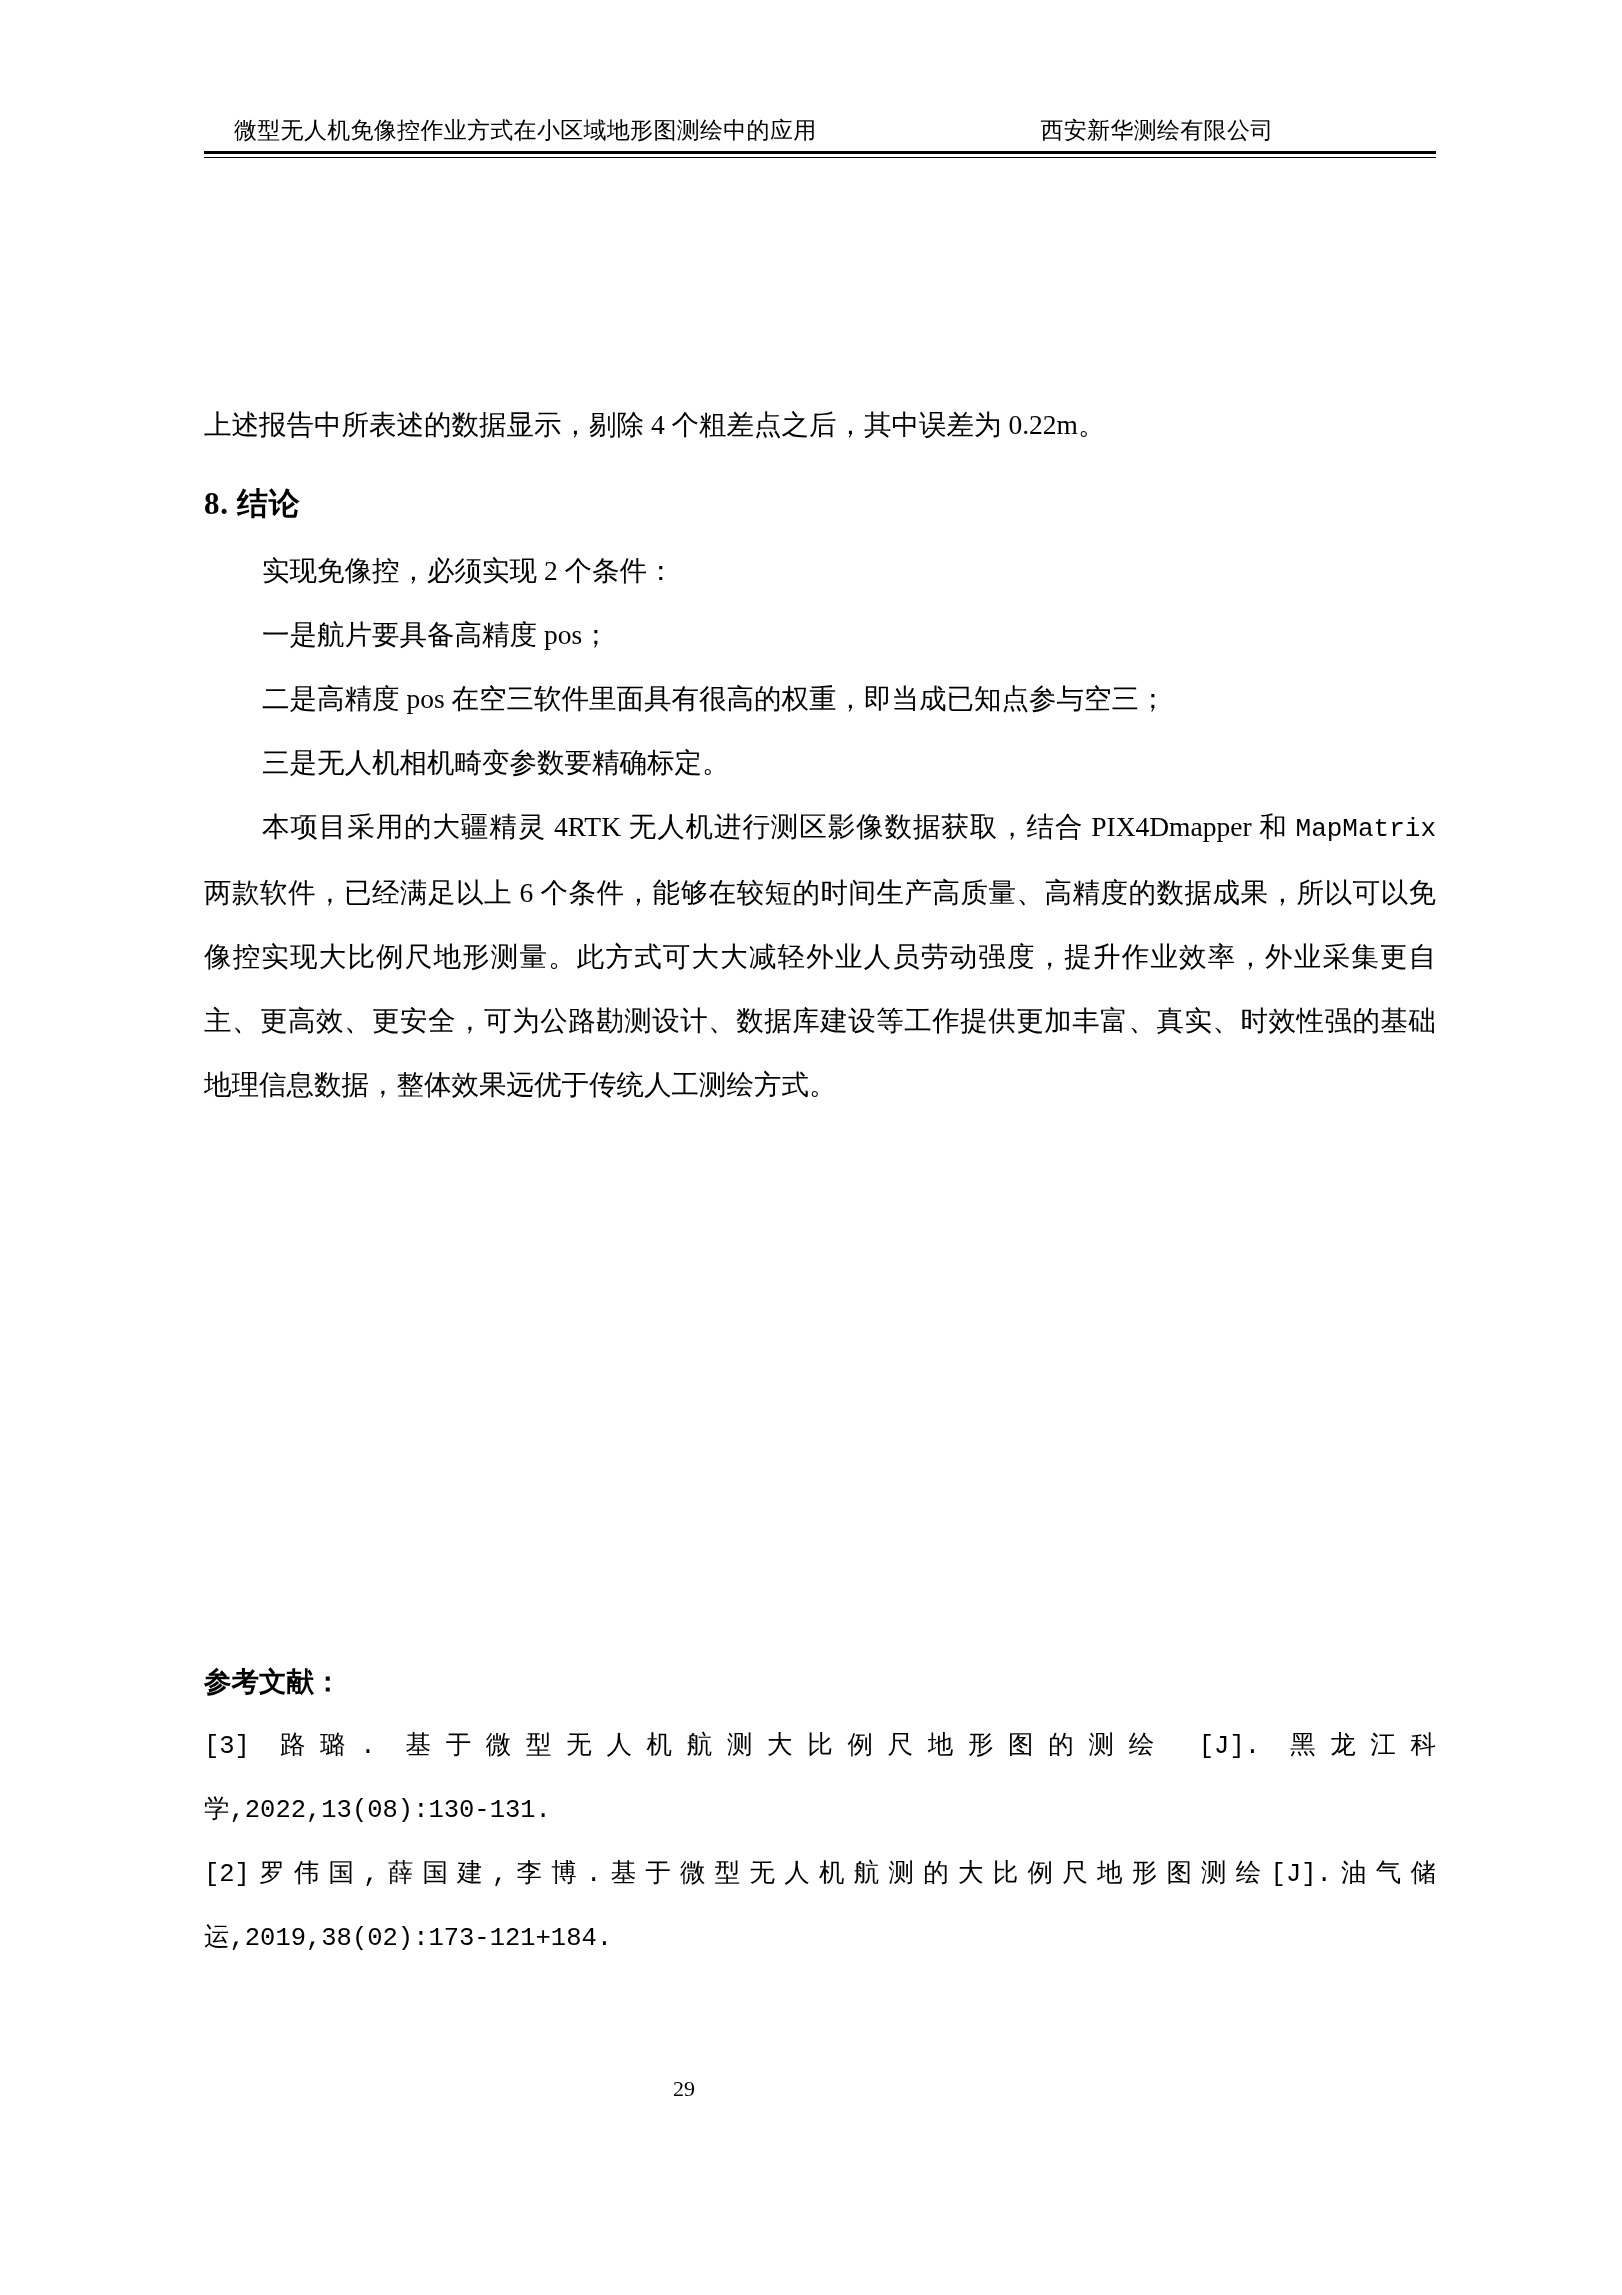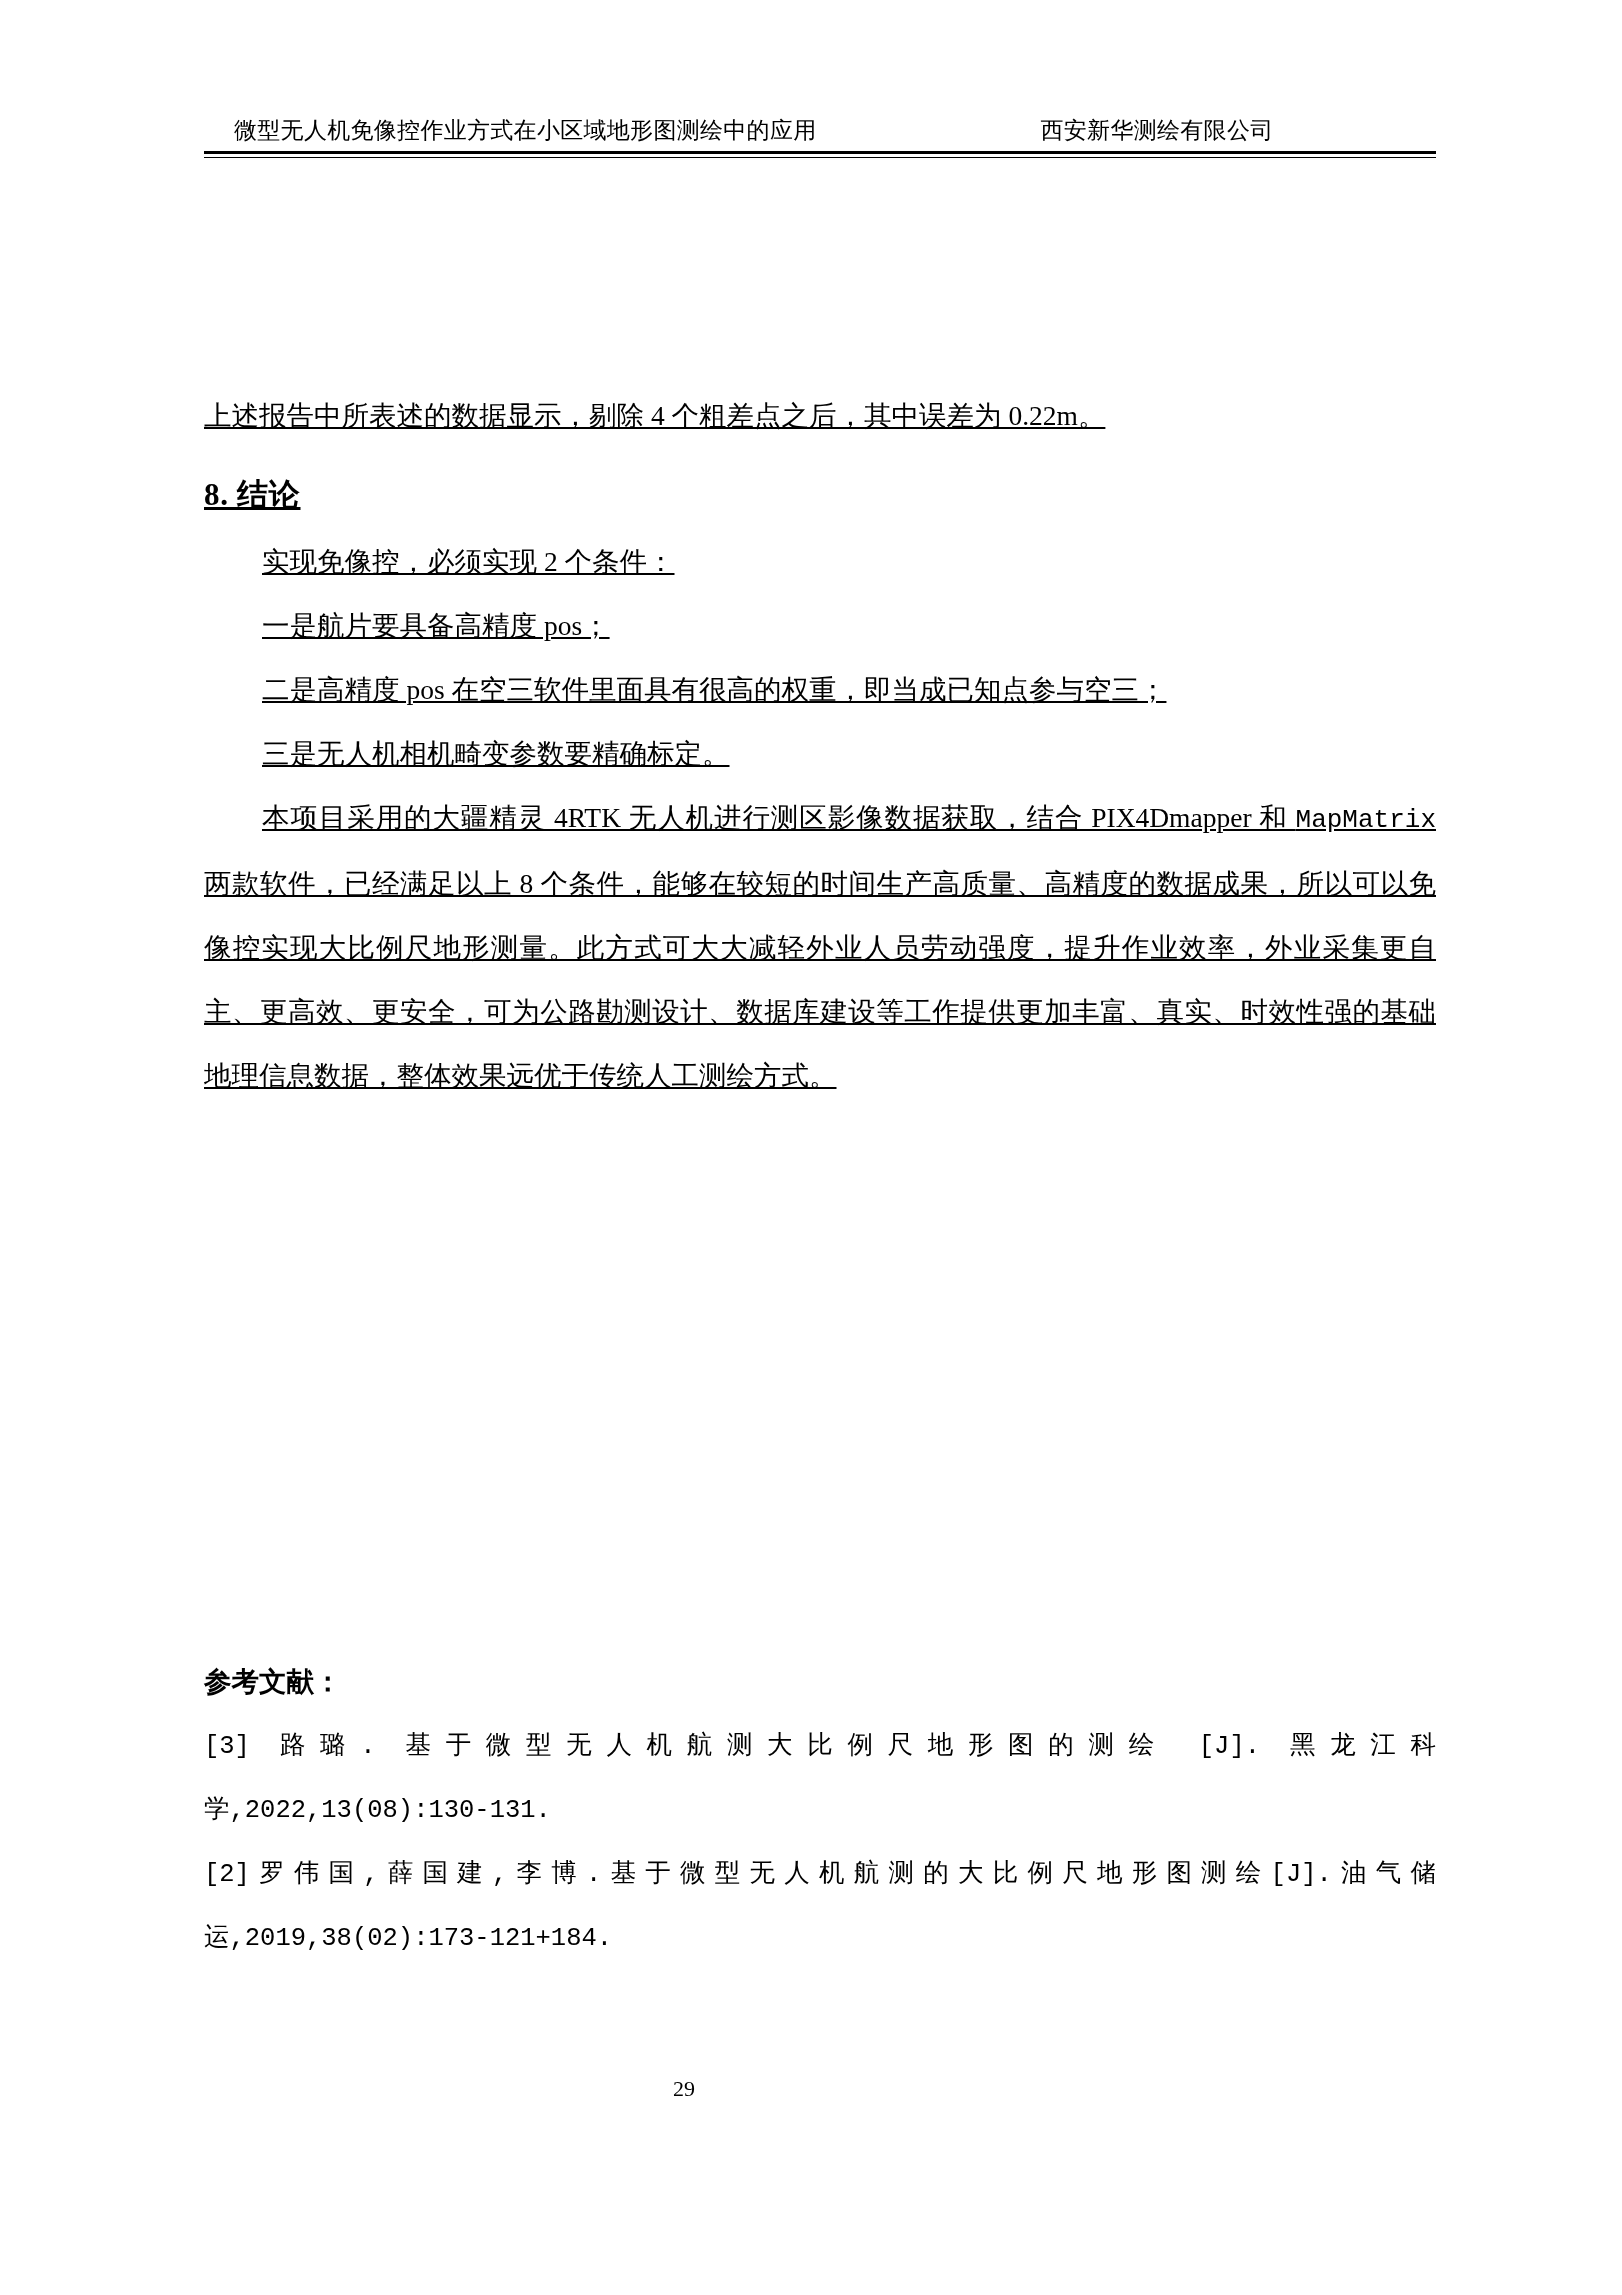--- a/index.html
+++ b/index.html
@@ -53,24 +53,23 @@
     border-top: 3.3px solid #000;
     border-bottom: 1.3px solid #000;
     height: 2.6px;
     box-sizing: content-box;
   }
 
   
   .content {
     position: absolute;
     left: 204px;
-    top: 384px;
+    top: 393px;
     width: 1232px;
     box-sizing: border-box;
-    text-decoration: underline;
   }
 
   .para {
     font-size: 27.5px;
     line-height: 64px;
     text-align: justify;
     text-justify: inter-ideograph;
     margin: 0;
   }
   .para.indent {
@@ -161,21 +160,21 @@
 
     <p class="para">上述报告中所表述的数据显示，剔除 4 个粗差点之后，其中误差为 0.22m。</p>
 
     <h2 class="section-heading">8. 结论</h2>
 
     <p class="list-line">实现免像控，必须实现 2 个条件：</p>
     <p class="list-line">一是航片要具备高精度 pos；</p>
     <p class="list-line">二是高精度 pos 在空三软件里面具有很高的权重，即当成已知点参与空三；</p>
     <p class="list-line">三是无人机相机畸变参数要精确标定。</p>
 
-    <p class="para indent"><span>本项目采用的大疆精灵 4RTK 无人机进行测区影像数据获取，结合 PIX4Dmapper 和 </span><span class="mono">MapMatrix</span><span> 两款软件，已经满足以上 8 个条件，能够在较短的时间生产高质量、高精度的数据成果，所以可以免像控实现大比例尺地形测量。此方式可大大减轻外业人员劳动强度，提升作业效率，外业采集更自主、更高效、更安全，可为公路勘测设计、数据库建设等工作提供更加丰富、真实、时效性强的基础地理信息数据，整体效果远优于传统人工测绘方式。</span></p>
+    <p class="para indent"><span>本项目采用的大疆精灵 4RTK 无人机进行测区影像数据获取，结合 PIX4Dmapper 和 </span><span class="mono">MapMatrix</span><span> 两款软件，已经满足以上 6 个条件，能够在较短的时间生产高质量、高精度的数据成果，所以可以免像控实现大比例尺地形测量。此方式可大大减轻外业人员劳动强度，提升作业效率，外业采集更自主、更高效、更安全，可为公路勘测设计、数据库建设等工作提供更加丰富、真实、时效性强的基础地理信息数据，整体效果远优于传统人工测绘方式。</span></p>
 
   </div>
 
   <div class="refs">
     <div class="refs-title">参考文献：</div>
 
     <div class="ref-entry">
       <span class="ref-line-just">[3] 路璐. 基于微型无人机航测大比例尺地形图的测绘 [J]. 黑龙江科</span>
       <span class="ref-line">学,2022,13(08):130-131.</span>
     </div>

